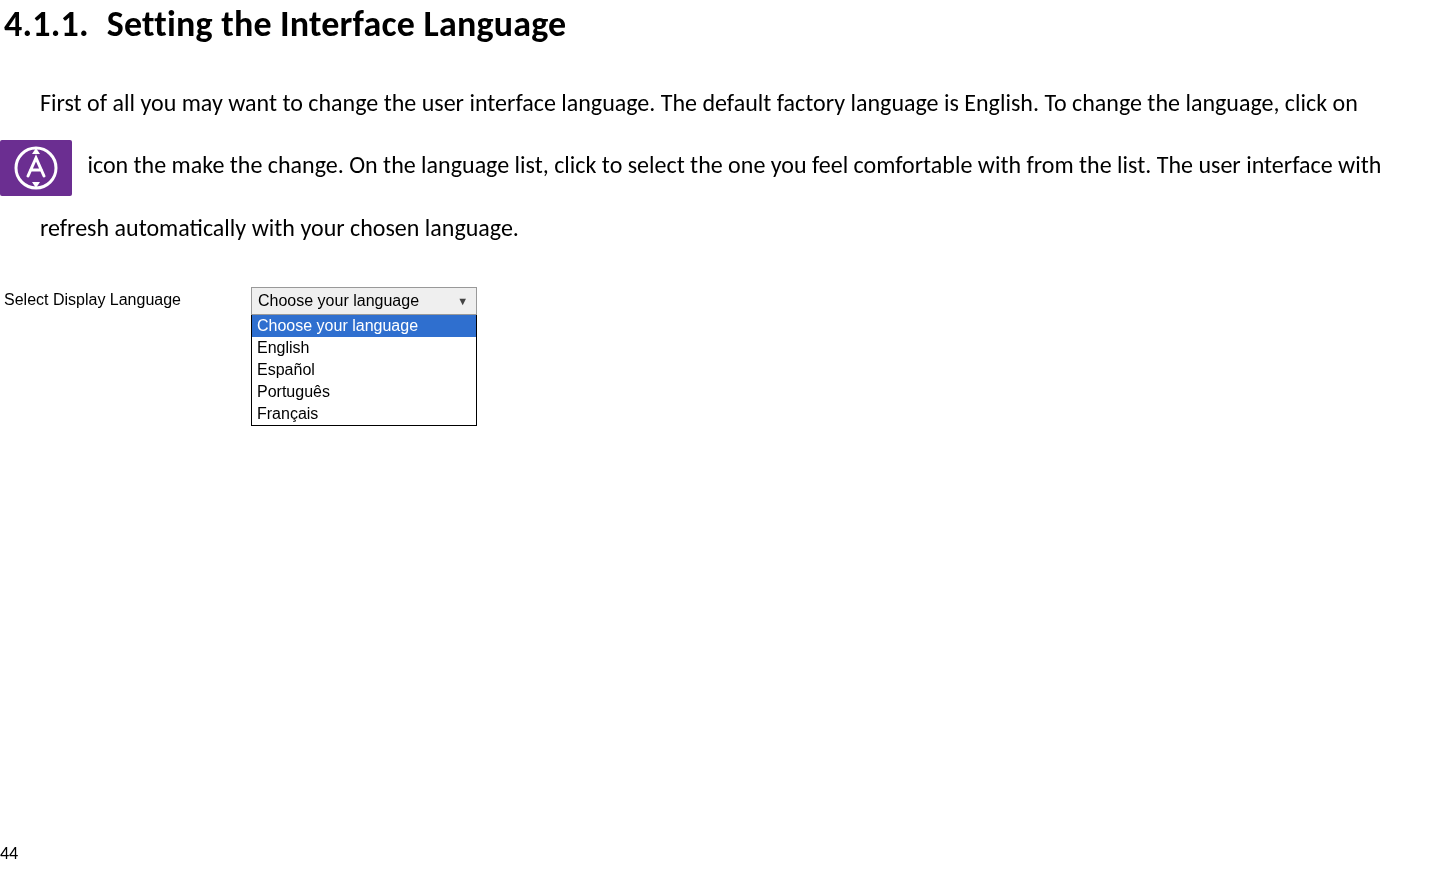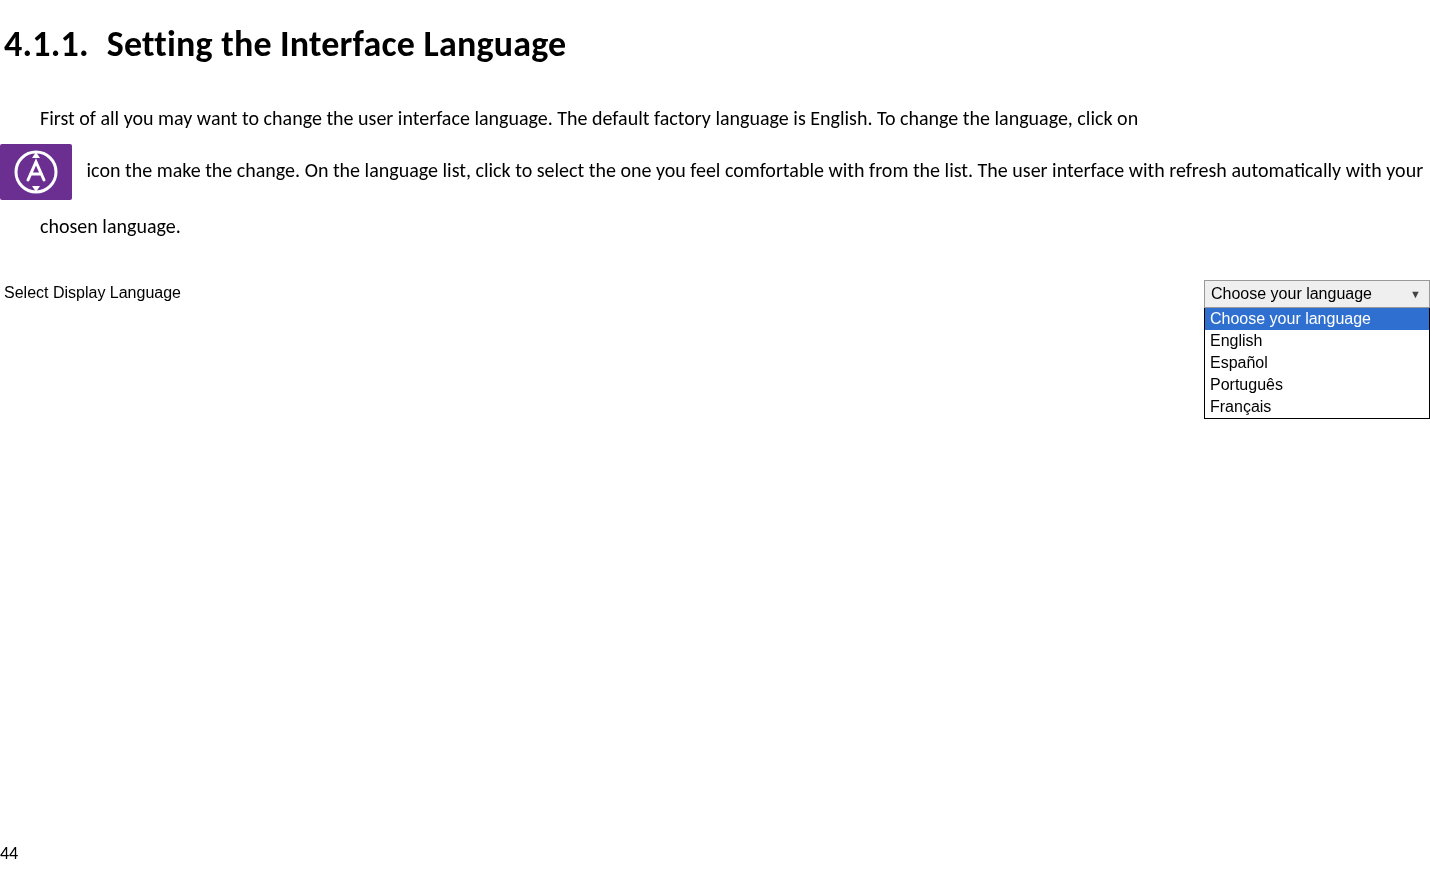--- a/index.html
+++ b/index.html
@@ -7,29 +7,29 @@
       width: 1430px;
       height: 880px;
       font-family: Calibri, "Segoe UI", Arial, sans-serif;
       background: #fff;
       position: relative;
       overflow: hidden;
     }
     .heading {
       font-size: 36px;
       font-weight: 700;
-      padding: 22px 0 0 4px;
+      padding: 2px 0 0 4px;
       letter-spacing: 0.2px;
     }
     .heading .num {
       display: inline-block;
       margin-right: 18px;
     }
     .body-para {
-      font-size: 20px;
+      font-size: 24px;
       line-height: 2.6;
       padding: 26px 0 0 40px;
     }
     .icon-badge {
       display: inline-block;
       vertical-align: middle;
       width: 72px;
       height: 56px;
       background: #6b2e91;
       border-radius: 2px;
@@ -37,21 +37,20 @@
       margin: 0 6px 0 -40px;
     }
     .icon-badge svg { position: absolute; inset: 0; }
     .after-icon { margin-left: 4px; }
     .dropdown-figure {
       margin: 28px 0 0 4px;
       display: flex;
       align-items: flex-start;
       font-family: Arial, sans-serif;
       font-size: 16px;
-      justify-content: space-between;
     }
     .dd-label {
       padding-top: 4px;
       margin-right: 70px;
       color: #000;
     }
     .dd-wrap { width: 226px; }
     .dd-closed {
       border: 1px solid #999;
       background: #efefef;

